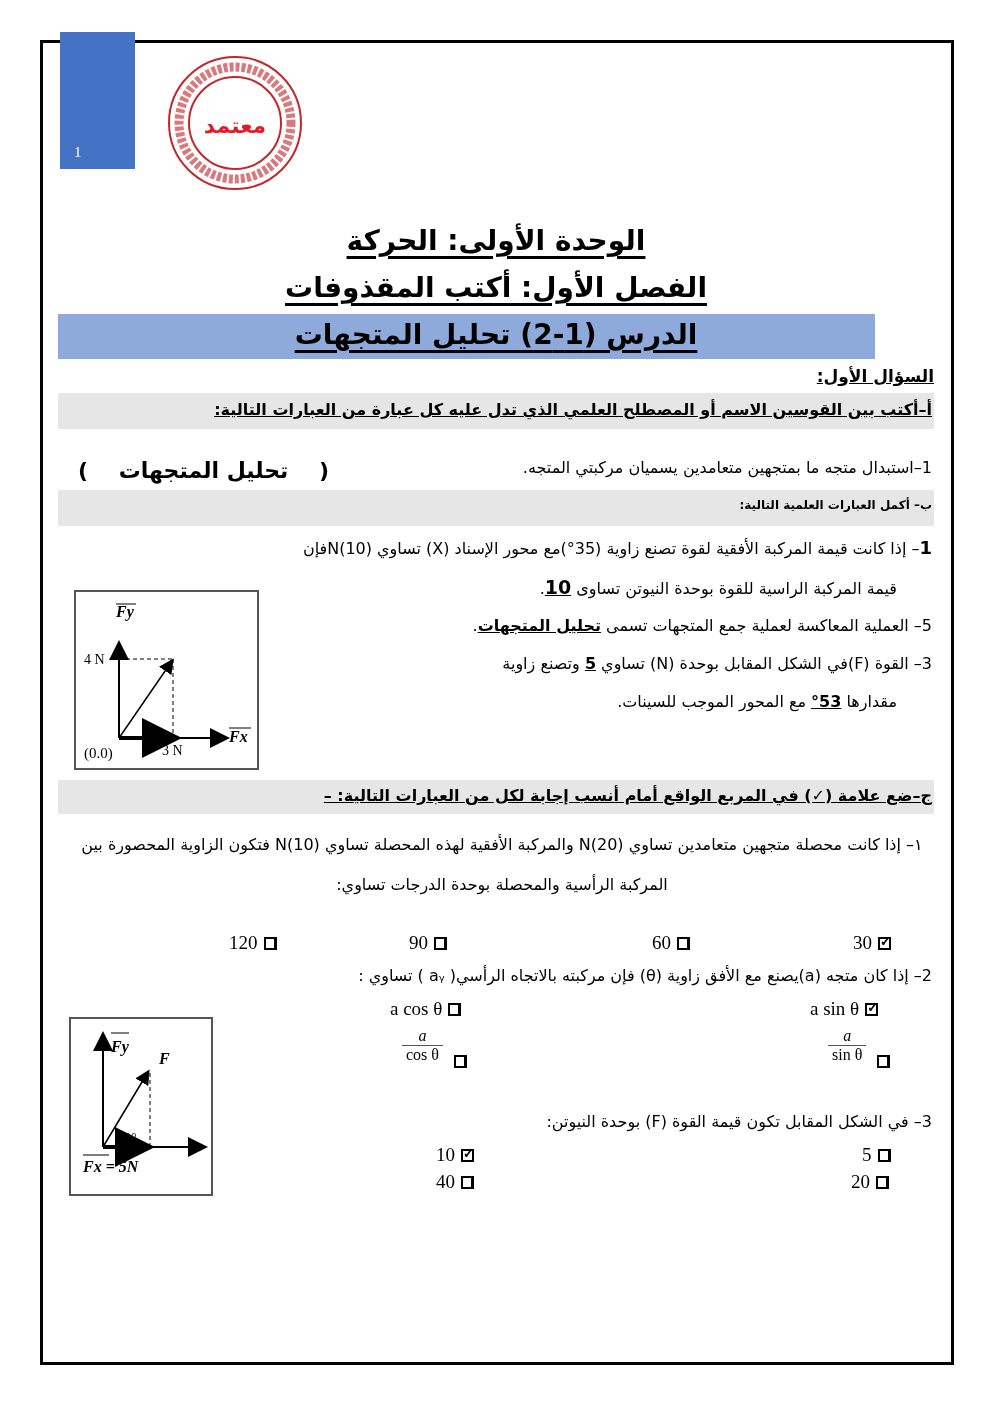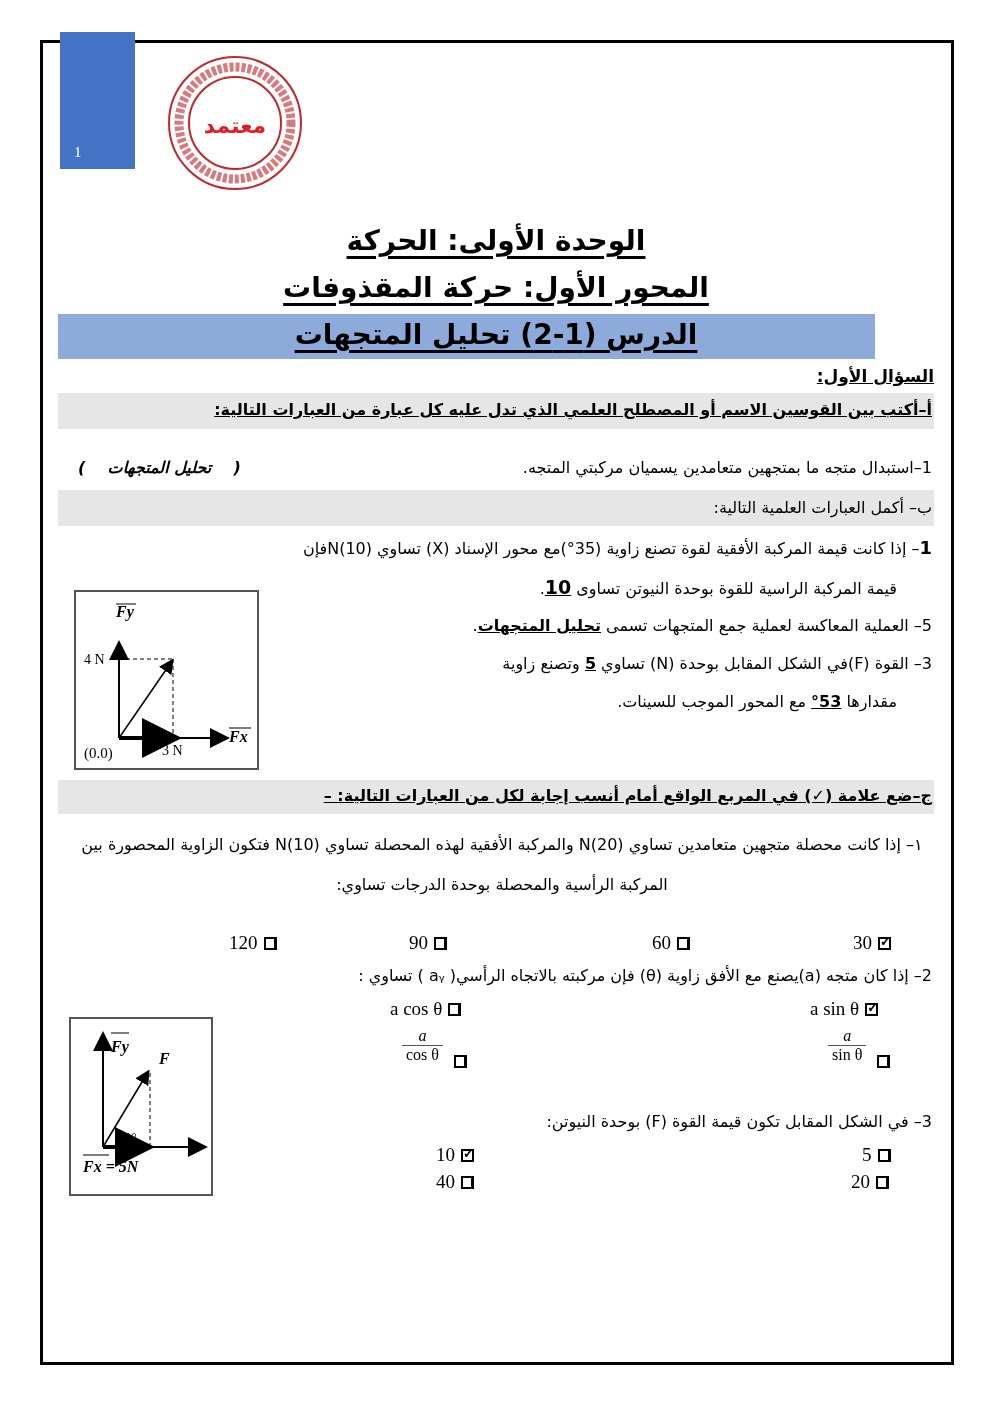--- a/index.html
+++ b/index.html
@@ -17,23 +17,23 @@
   .t2 { top:271px; font-size:28px; }
   .t1 span, .t2 span, .t3 span { text-decoration:underline; text-decoration-thickness:3px; text-underline-offset:6px; }
   .lesson-bar { position:absolute; left:58px; top:314px; width:817px; height:45px; background:#8eaadb; }
   .t3 { top:318px; font-size:28px; }
   .abs { position:absolute; }
   .q-title { right:58px; top:366px; font-size:17px; font-weight:bold; text-decoration:underline; }
   .graybar { position:absolute; left:58px; width:876px; background:#e7e6e6; }
   .secA-bar { top:393px; height:36px; }
   .secA { right:60px; top:400px; font-size:16px; font-weight:bold; text-decoration:underline; }
   .line1 { right:60px; top:458px; font-size:16px; }
-  .ans1 { left:78px; top:458px; font-size:16px; font-weight:bold;font-style:italic; }
+  .ans1 { left:78px; top:458px; font-size:22px; font-weight:bold; }
   .secB-bar { top:490px; height:36px; }
-  .secB { right:60px; top:498px; font-size:16px; font-weight:normal; }
+  .secB { right:60px; top:498px; font-size:12px; font-weight:bold; }
   .fill { font-size:16px; right:60px; }
   .b1 { top:537px; }
   .b1b { top:576px; right:95px; }
   .b2 { top:616px; }
   .b3 { top:654px; }
   .b3b { top:692px; right:95px; }
   .u { font-weight:bold; text-decoration:underline; }
   .secC { right:60px; top:786px; font-size:16px; font-weight:bold; text-decoration:underline; }
   .secC-bar { top:780px; height:34px; }
   .c1 { right:60px; top:825px; font-size:16px; width:860px; text-align:center; line-height:40px; }
@@ -54,21 +54,21 @@
 <div class="page-num">1</div>
 
 <svg class="stamp" viewBox="0 0 140 140">
   <circle cx="70" cy="70" r="66" fill="none" stroke="#c0282d" stroke-width="2"></circle>
   <circle cx="70" cy="70" r="46" fill="none" stroke="#c0282d" stroke-width="2"></circle>
   <circle cx="70" cy="70" r="56" fill="none" stroke="#d87a7d" stroke-width="9" stroke-dasharray="4 2"></circle>
   <text x="70" y="80" text-anchor="middle" font-size="22" font-weight="bold" fill="#e31b23" font-family="DejaVu Sans, sans-serif">معتمد</text>
 </svg>
 
 <div class="title t1"><span>الوحدة الأولى: الحركة</span></div>
-<div class="title t2"><span>المحور الأول: حركة المقذوفات</span></div>
+<div class="title t2"><span>الفصل الأول: أكتب المقذوفات</span></div>
 <div class="lesson-bar"></div>
 <div class="title t3"><span>الدرس (1-2) تحليل المتجهات</span></div>
 
 <div class="abs ar q-title">السؤال الأول:</div>
 
 <div class="graybar secA-bar"></div>
 <div class="abs ar secA">أ–أكتب بين القوسين الاسم أو المصطلح العلمي الذي تدل عليه كل عبارة من العبارات التالية:</div>
 
 <div class="abs ar line1">1–استبدال متجه ما بمتجهين متعامدين يسميان مركبتي المتجه.</div>
 <div class="abs ar ans1">

